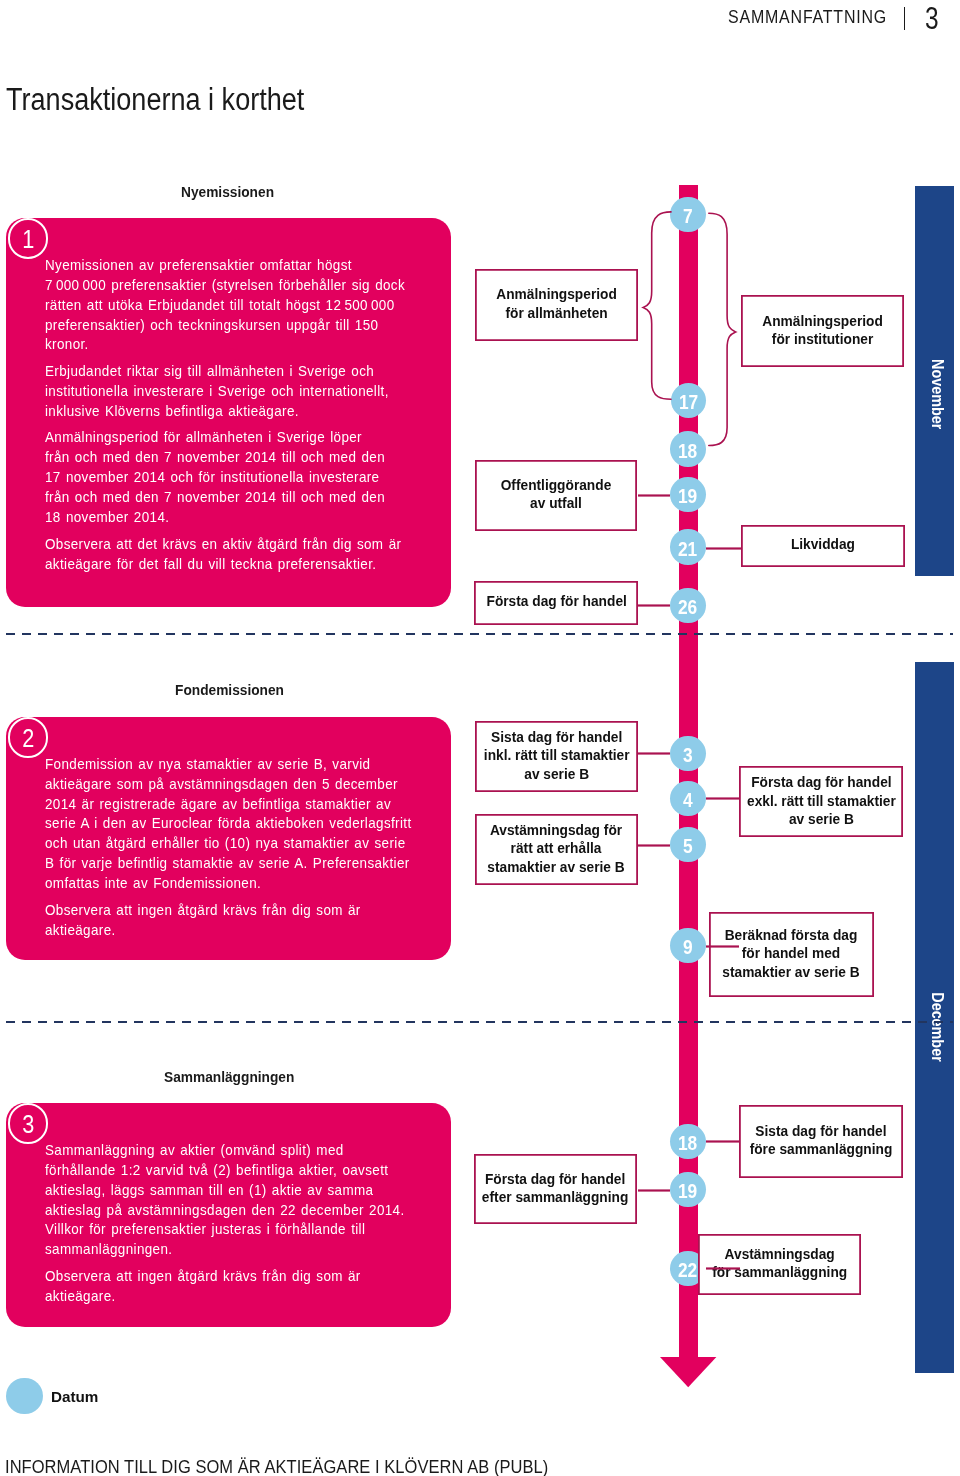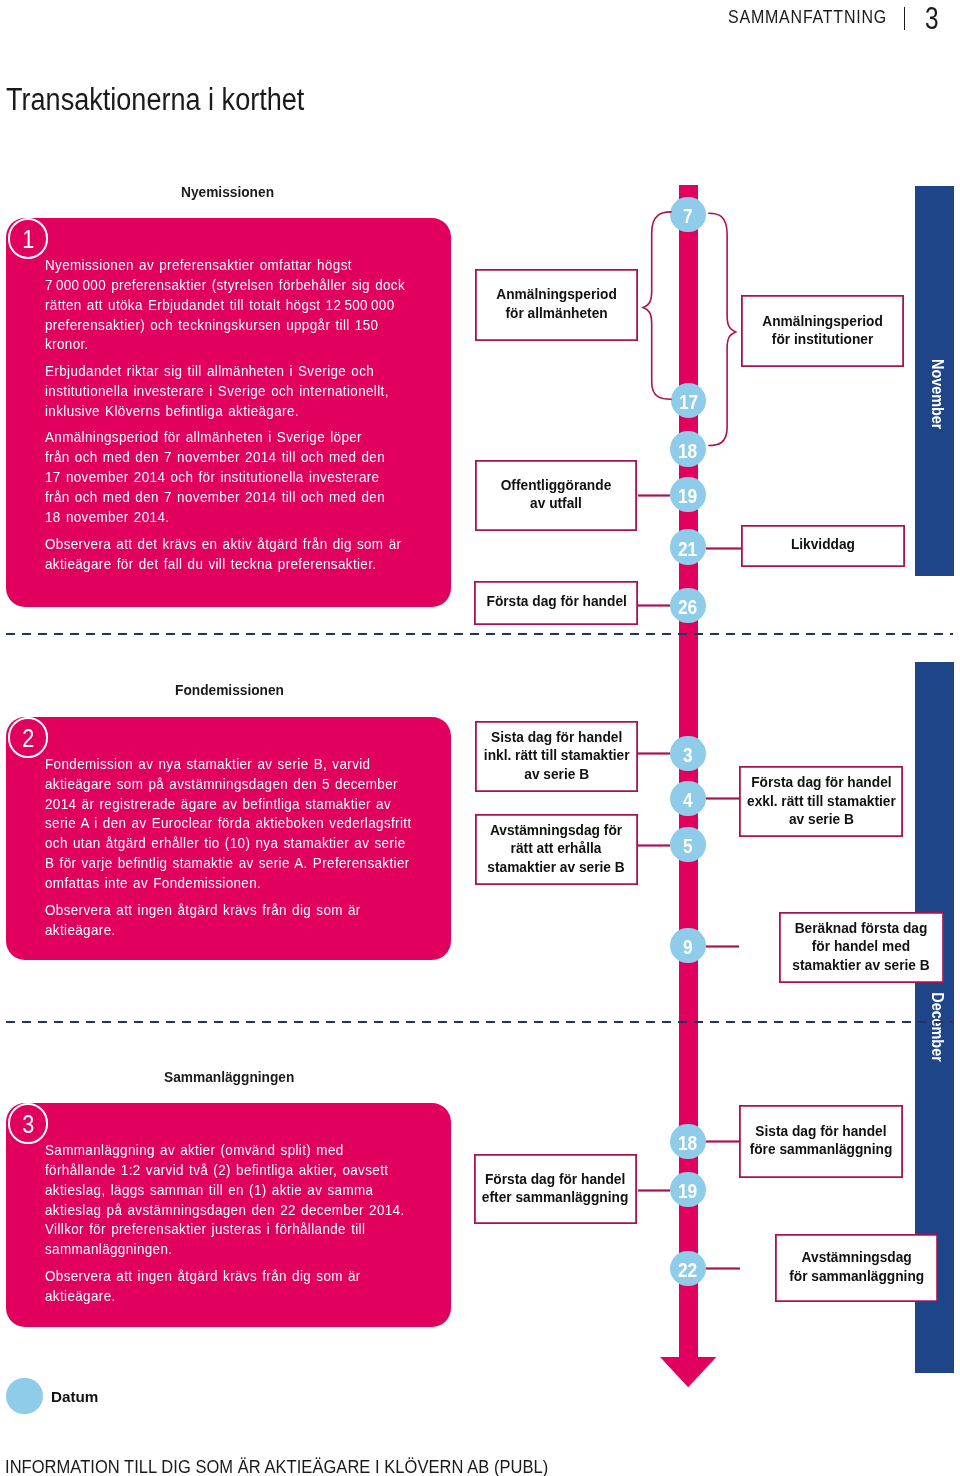--- a/index.html
+++ b/index.html
@@ -226,37 +226,37 @@
 exkl. rätt till stamaktier
 av serie B</b>
   </div>
 <div class="conn" style="left:705.7px;top:797.4px;width:33.5px"></div>
 <div class="abs lbl" style="left:474.6px;top:813.6px;width:163.4px;height:71.5px">
     <b>Avstämningsdag för
 rätt att erhålla
 stamaktier av serie B</b>
   </div>
 <div class="conn" style="left:638.0px;top:843.7px;width:32.3px"></div>
-<div class="abs lbl" style="left:779px;top:911.9px;width:164.7px;height:71px">
+<div class="abs lbl" style="left:709px;top:911.9px;width:164.7px;height:85px">
     <b>Beräknad första dag
 för handel med
 stamaktier av serie B</b>
   </div>
 <div class="conn" style="left:705.7px;top:944.5px;width:33.7px"></div>
 <div class="abs lbl" style="left:739.2px;top:1105.0px;width:164.2px;height:72.5px">
     <b>Sista dag för handel
 före sammanläggning</b>
   </div>
 <div class="conn" style="left:705.7px;top:1139.7px;width:33.5px"></div>
 <div class="abs lbl" style="left:473.7px;top:1153.6px;width:163.8px;height:70.9px">
     <b>Första dag för handel
 efter sammanläggning</b>
   </div>
 <div class="conn" style="left:637.5px;top:1188.5px;width:32.8px"></div>
-<div class="abs lbl" style="left:775px;top:1233.6px;width:163.4px;height:68px">
+<div class="abs lbl" style="left:698px;top:1233.6px;width:163.4px;height:61px">
     <b>Avstämningsdag
 för sammanläggning</b>
   </div>
 <div class="conn" style="left:705.7px;top:1266.7px;width:33.9px"></div>
 <svg width="60" height="260" style="left:636px;top:195px;" viewBox="0 0 60 260">
  <path d="M 35 16.9 C 26 16.9 15.7 19 15.7 38 L 15.7 96 C 15.7 107.5 12.5 110.3 7.2 112.5 C 12.5 114.7 15.7 117.5 15.7 129 L 15.7 187 C 15.7 203 26 204.3 35 204.3" fill="none" stroke="#AA1250" stroke-width="1.6" stroke-linecap="round"></path>
 </svg>
 <svg width="60" height="290" style="left:703px;top:195px;" viewBox="0 0 60 290">
  <path d="M 5.8 18.2 C 15 18.2 24.1 20.5 24.1 39.3 L 24.1 120.4 C 24.1 131.9 27.4 134.7 32.6 136.9 C 27.4 139.1 24.1 141.9 24.1 153.4 L 24.1 232.5 C 24.1 248.5 15 250.5 5.8 250.5" fill="none" stroke="#AA1250" stroke-width="1.6" stroke-linecap="round"></path>
 </svg>

